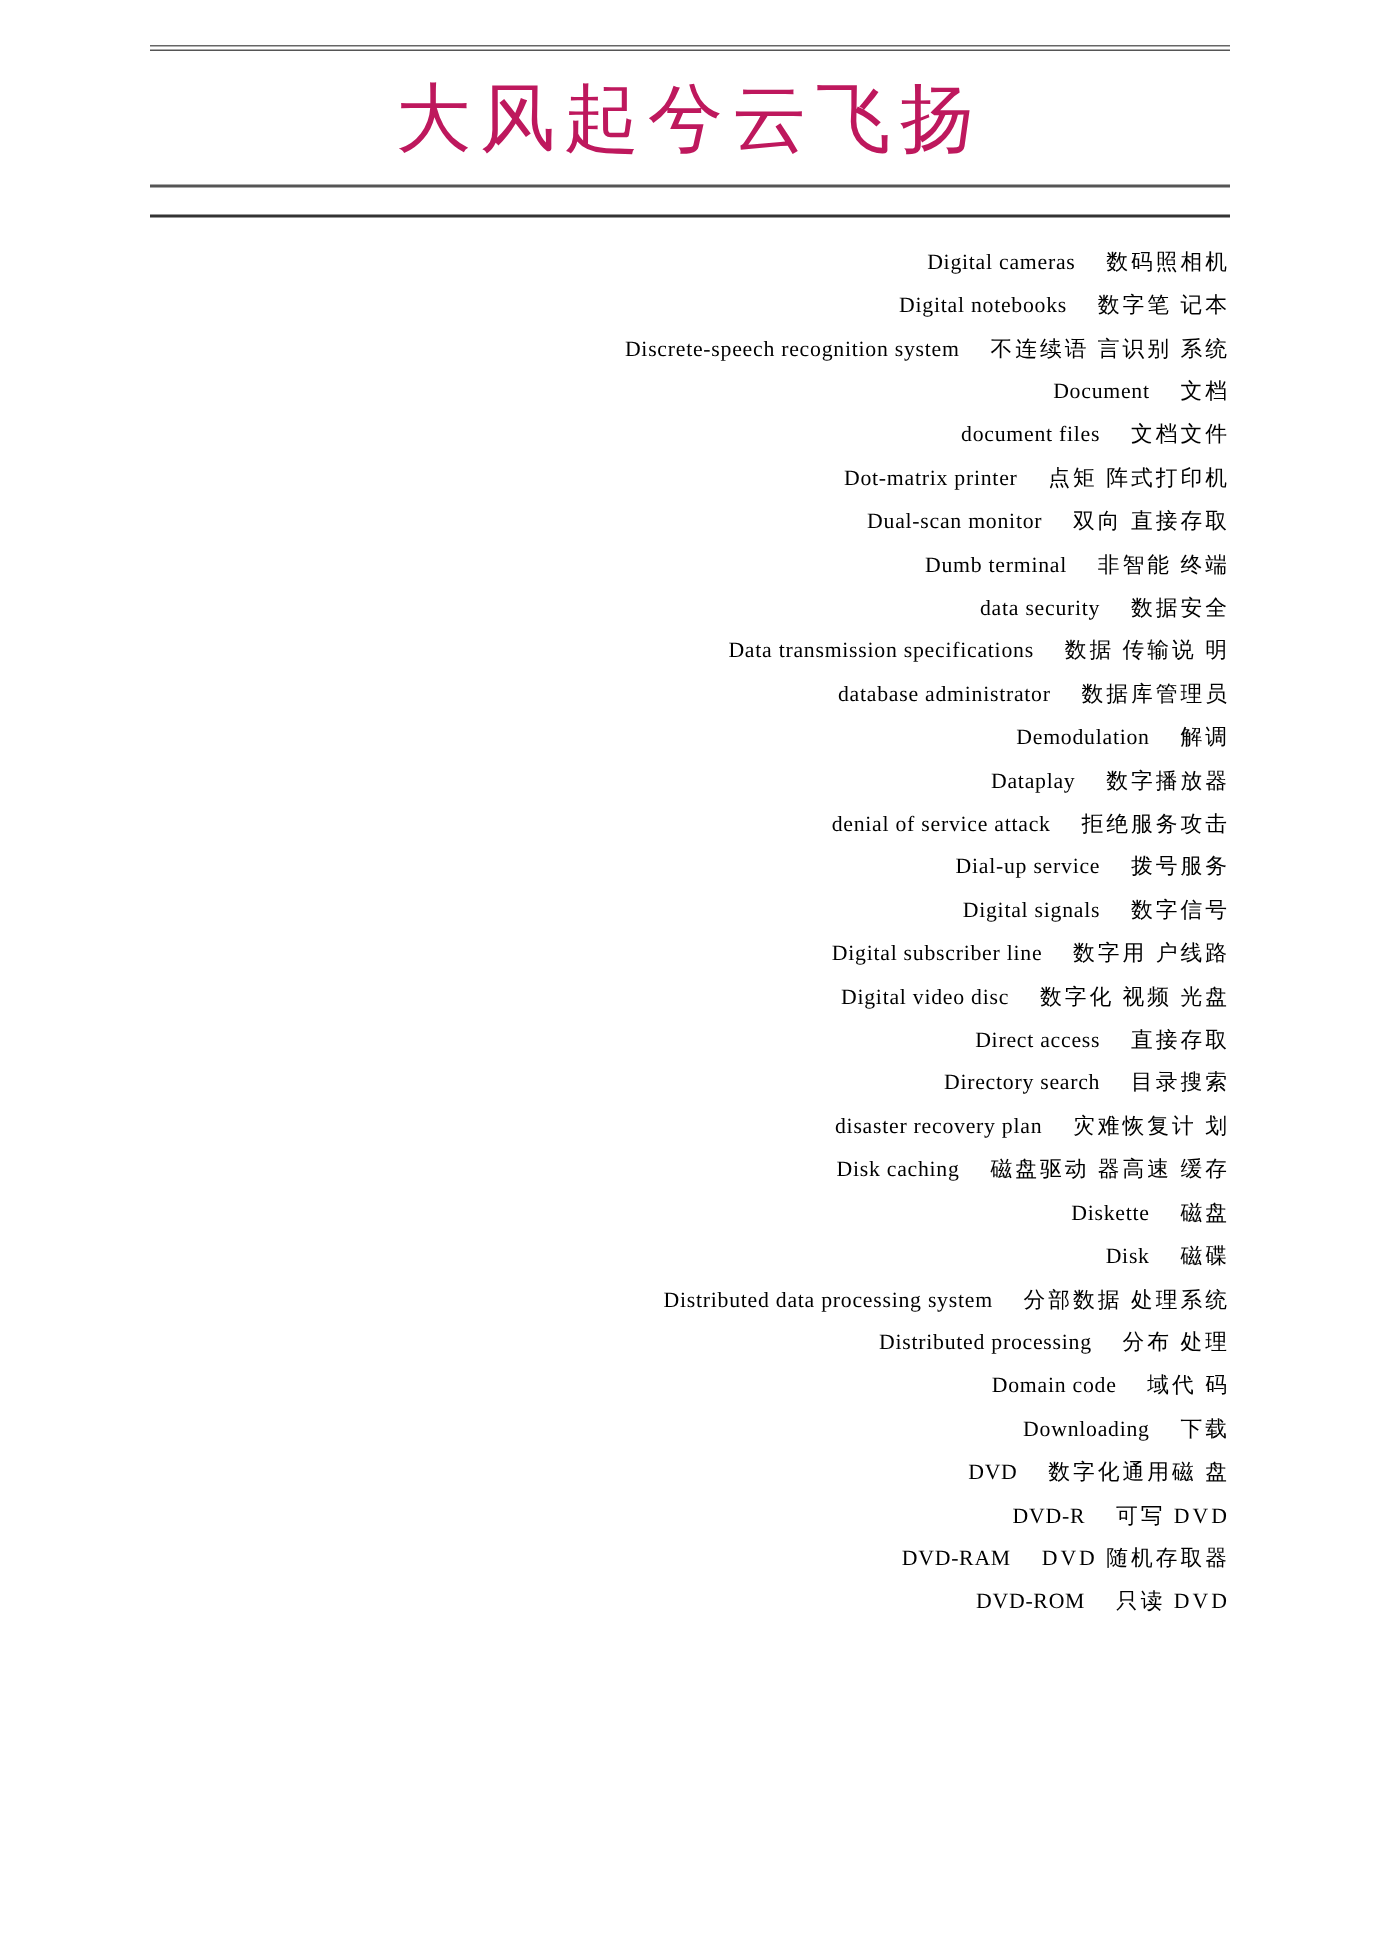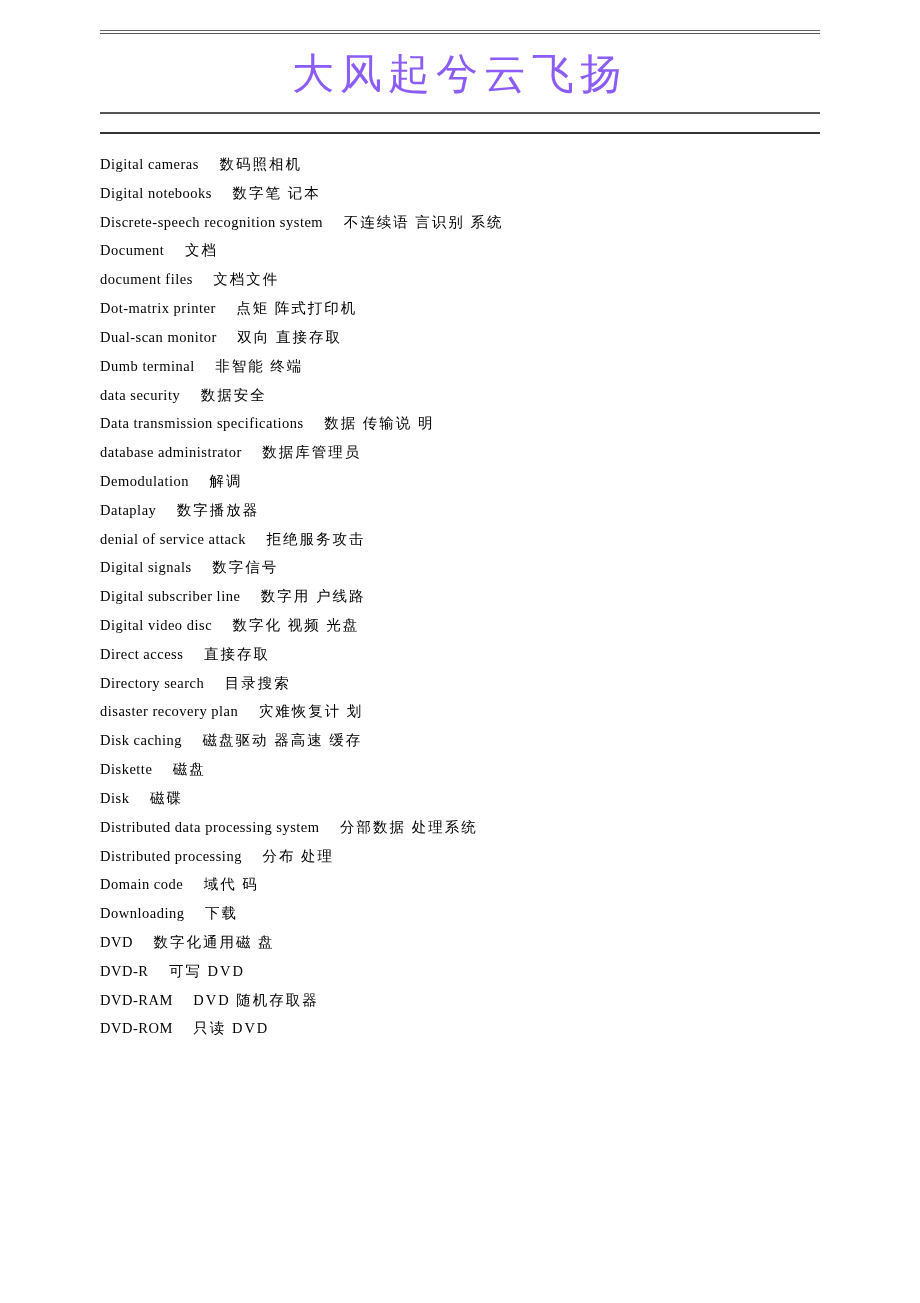--- a/index.html
+++ b/index.html
@@ -20,43 +20,44 @@
     .header-section {
       text-align: center;
       margin-bottom: 18px;
       padding-bottom: 6px;
       border-bottom: 2px solid #555;
       border-top: 1.5px solid #555;
       padding-top: 8px;
     }
 
     .header-title {
-      font-size: 42px;
+      font-size: 50px;
       font-family: Liberation Serif, serif;
       letter-spacing: 6px;
       font-weight: normal;
-      color: #8b5cf6;
+      color: #be185d;
       margin: 4px 0;
     }
 
     .divider-top {
       border: none;
       border-top: 1.5px solid #666;
       margin-bottom: 2px;
     }
 
     .divider-bottom {
       border: none;
       border-top: 2px solid #333;
       margin-top: 2px;
       margin-bottom: 16px;
     }
 
     .entry-list {
       list-style: none;
+      text-align: right;
     }
 
     .entry-item {
       font-size: 14.5px;
       line-height: 1.85;
       padding: 1px 0;
       letter-spacing: 0.3px;
     }
 
     .entry-item .english {
@@ -88,20 +89,21 @@
       <li class="entry-item"><span class="english">document    files</span><span class="chinese">　文档文件</span></li>
       <li class="entry-item"><span class="english">Dot-matrix        printer</span><span class="chinese">　点矩 阵式打印机</span></li>
       <li class="entry-item"><span class="english">Dual-scan        monitor</span><span class="chinese">　双向 直接存取</span></li>
       <li class="entry-item"><span class="english">Dumb    terminal</span><span class="chinese">　非智能 终端</span></li>
       <li class="entry-item"><span class="english">data    security</span><span class="chinese">　数据安全</span></li>
       <li class="entry-item"><span class="english">Data    transmission            specifications</span><span class="chinese">　数据 传输说 明</span></li>
       <li class="entry-item"><span class="english">database        administrator</span><span class="chinese">　数据库管理员</span></li>
       <li class="entry-item"><span class="english">Demodulation</span><span class="chinese">　解调</span></li>
       <li class="entry-item"><span class="english">Dataplay</span><span class="chinese">　数字播放器</span></li>
       <li class="entry-item"><span class="english">denial    of    service        attack</span><span class="chinese">　拒绝服务攻击</span></li>
+      <li class="entry-item"><span class="english">Dial-up        service</span><span class="chinese">　拨号服务</span></li>
       <li class="entry-item"><span class="english">Digital        signals</span><span class="chinese">　数字信号</span></li>
       <li class="entry-item"><span class="english">Digital        subscriber        line</span><span class="chinese">　数字用 户线路</span></li>
       <li class="entry-item"><span class="english">Digital        video        disc</span><span class="chinese">　数字化 视频 光盘</span></li>
       <li class="entry-item"><span class="english">Direct    access</span><span class="chinese">　直接存取</span></li>
       <li class="entry-item"><span class="english">Directory        search</span><span class="chinese">　目录搜索</span></li>
       <li class="entry-item"><span class="english">disaster        recovery        plan</span><span class="chinese">　灾难恢复计 划</span></li>
       <li class="entry-item"><span class="english">Disk    caching</span><span class="chinese">　磁盘驱动 器高速 缓存</span></li>
       <li class="entry-item"><span class="english">Diskette</span><span class="chinese">　磁盘</span></li>
       <li class="entry-item"><span class="english">Disk</span><span class="chinese">　磁碟</span></li>
       <li class="entry-item"><span class="english">Distributed            data    processing        system</span><span class="chinese">　分部数据 处理系统</span></li>

